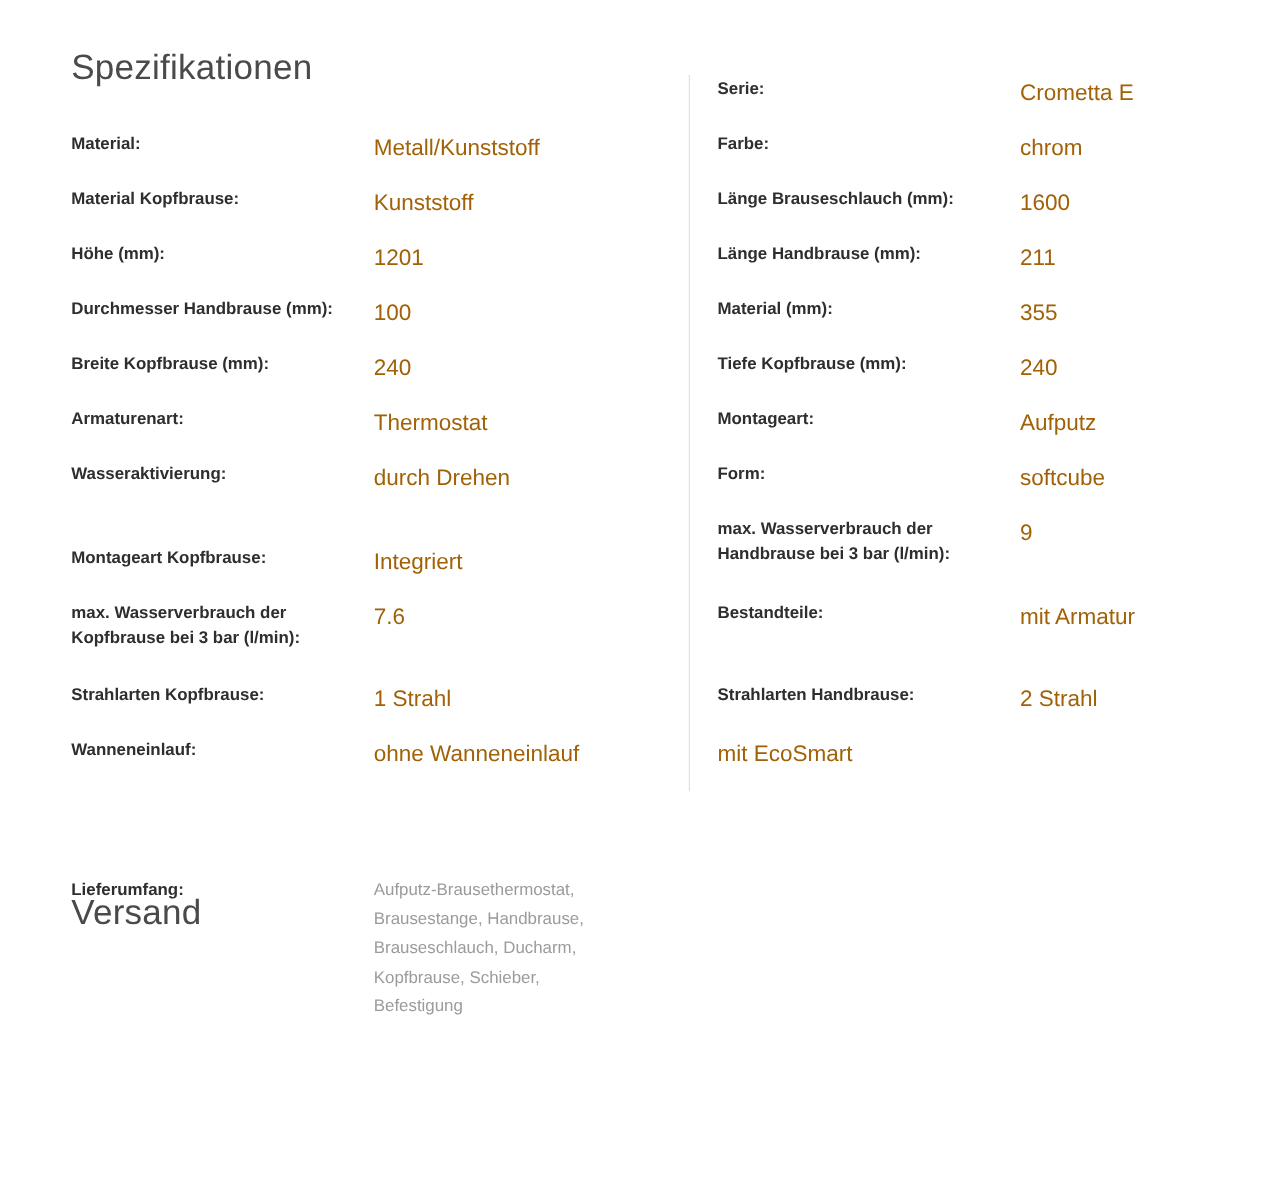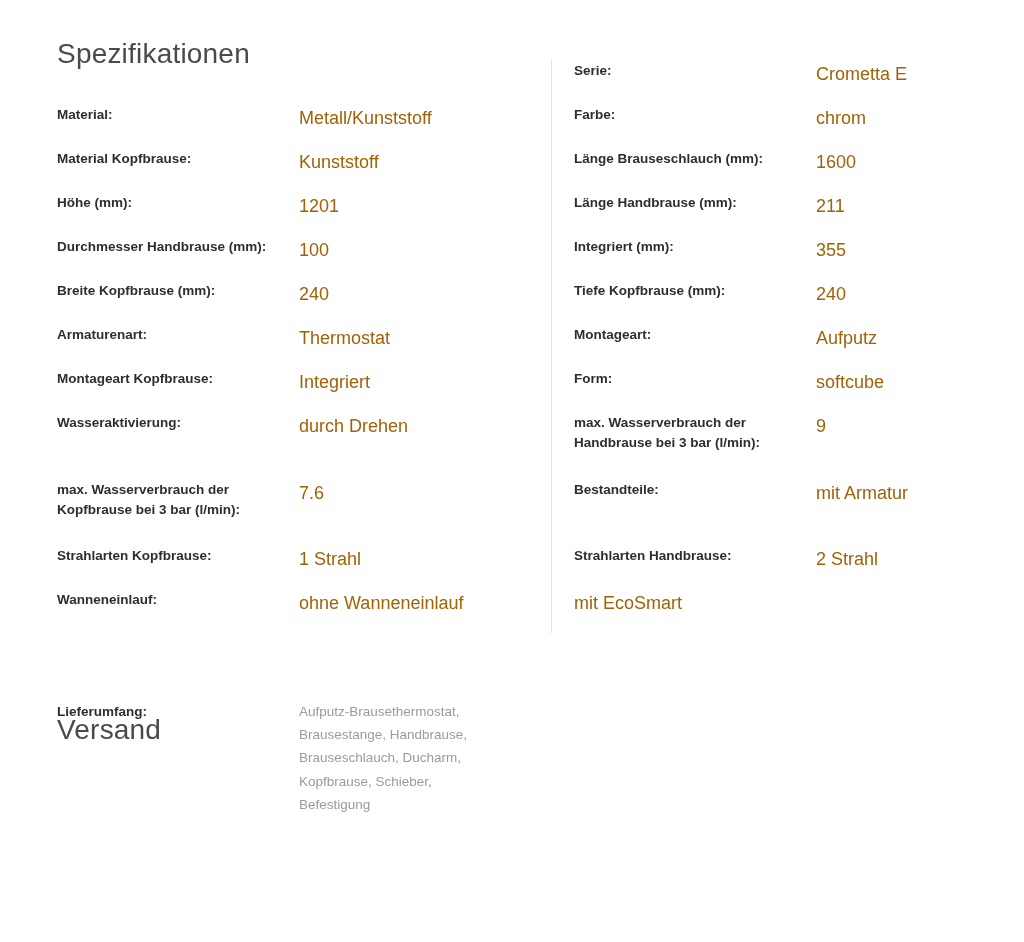--- a/index.html
+++ b/index.html
@@ -131,27 +131,27 @@
         <div class="value">100</div>
       </div>
       <div class="row">
         <div class="label">Breite Kopfbrause (mm):</div>
         <div class="value">240</div>
       </div>
       <div class="row">
         <div class="label">Armaturenart:</div>
         <div class="value">Thermostat</div>
       </div>
-      <div class="row">
-        <div class="label">Montageart Kopfbrause:</div>
-        <div class="value">Integriert</div>
-      </div>
       <div class="row" style="min-height:67px">
         <div class="label">Wasseraktivierung:</div>
         <div class="value">durch Drehen</div>
+      </div>
+      <div class="row">
+        <div class="label">Montageart Kopfbrause:</div>
+        <div class="value">Integriert</div>
       </div>
       <div class="row" style="min-height:66px">
         <div class="label">max. Wasserverbrauch der Kopfbrause bei 3 bar (l/min):</div>
         <div class="value">7.6</div>
       </div>
       <div class="row">
         <div class="label">Strahlarten Kopfbrause:</div>
         <div class="value">1 Strahl</div>
       </div>
       <div class="row">
@@ -171,21 +171,21 @@
       </div>
       <div class="row">
         <div class="label">Länge Brauseschlauch (mm):</div>
         <div class="value">1600</div>
       </div>
       <div class="row">
         <div class="label">Länge Handbrause (mm):</div>
         <div class="value">211</div>
       </div>
       <div class="row">
-        <div class="label">Integriert (mm):</div>
+        <div class="label">Material (mm):</div>
         <div class="value">355</div>
       </div>
       <div class="row">
         <div class="label">Tiefe Kopfbrause (mm):</div>
         <div class="value">240</div>
       </div>
       <div class="row">
         <div class="label">Montageart:</div>
         <div class="value">Aufputz</div>
       </div>

